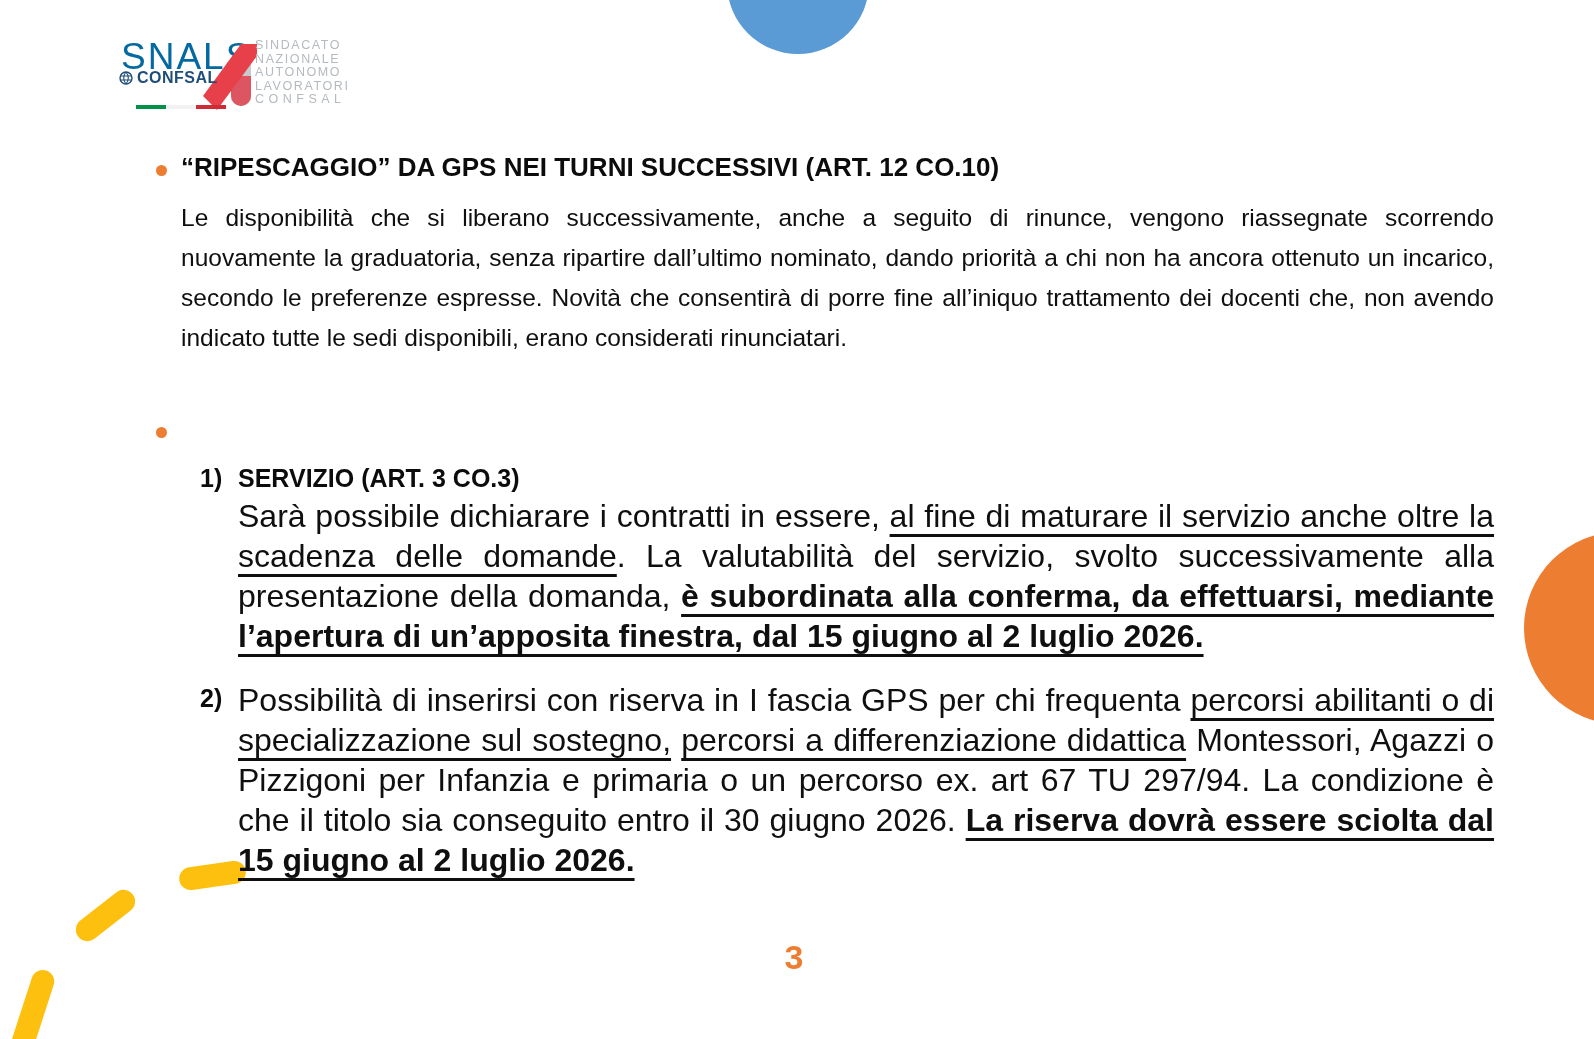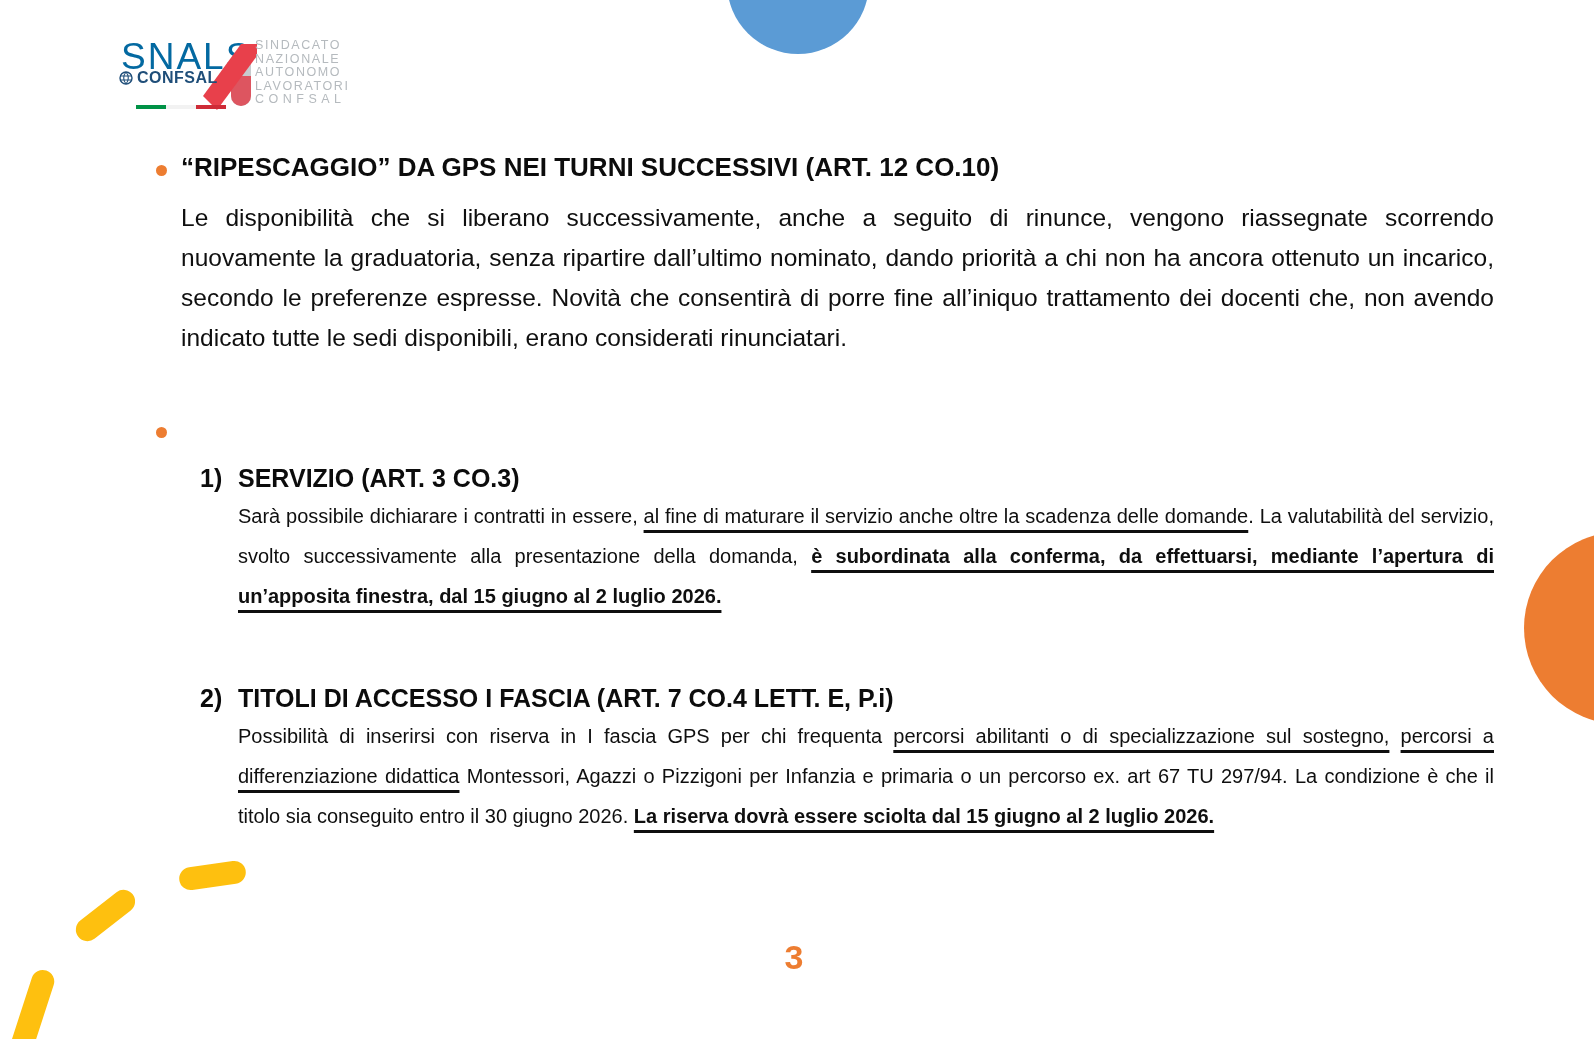--- a/index.html
+++ b/index.html
@@ -69,21 +69,21 @@
   .item-2 { top:680px; }
   .item-num {
     position:absolute; left:0; top:0;
     font-weight:bold; font-size:25px; line-height:36px; color:#0c0c0c;
   }
   .item-head {
     margin-left:38px; font-weight:bold; font-size:25px; line-height:36px; color:#0c0c0c;
   }
   .item-body {
     margin-left:38px; text-align:justify;
-    font-size:20px; line-height:40px; color:#0f0f0f;
+    font-size:32px; line-height:40px; color:#0f0f0f;
   }
 
   .seg-b { font-weight:bold; }
   .seg-u { text-decoration:underline; text-decoration-thickness:2.5px; text-underline-offset:7px; }
   .seg-b.seg-u { text-decoration-thickness:3px; }
 
   .page-num {
     position:absolute; left:758px; top:938px; width:72px;
     text-align:center; font-size:34px; font-weight:bold; color:var(--accent-orange);
   }
@@ -136,19 +136,18 @@
   <span class="bullet-dot dot-2"></span>
 
   <div class="item item-1">
     <div class="item-num">1)</div>
     <div class="item-head">SERVIZIO (ART. 3 CO.3)</div>
     <div class="item-body"><span>Sarà possibile dichiarare i contratti in essere, </span><span class="seg-u">al fine di maturare il servizio anche oltre la scadenza delle domande</span><span>. La valutabilità del servizio, svolto successivamente alla presentazione della domanda, </span><span class="seg-b seg-u">è subordinata alla conferma, da effettuarsi, mediante l’apertura di un’apposita finestra, dal 15 giugno al 2 luglio 2026.</span></div>
   </div>
 
   <div class="item item-2">
     <div class="item-num">2)</div>
-    <div class="item-head">TITOLI DI ACCESSO I FASCIA (ART. 7 CO.4 LETT. E, P.i)</div>
     <div class="item-body"><span>Possibilità di inserirsi con riserva in I fascia GPS per chi frequenta </span><span class="seg-u">percorsi abilitanti o di specializzazione sul sostegno,</span><span> </span><span class="seg-u">percorsi a differenziazione didattica</span><span> Montessori, Agazzi o Pizzigoni per Infanzia e primaria o un percorso ex. art 67 TU 297/94. La condizione è che il titolo sia conseguito entro il 30 giugno 2026. </span><span class="seg-b seg-u">La riserva dovrà essere sciolta dal 15 giugno al 2 luglio 2026.</span></div>
   </div>
 
   <div class="page-num">3</div>
 
 </div>
 
 </body></html>

